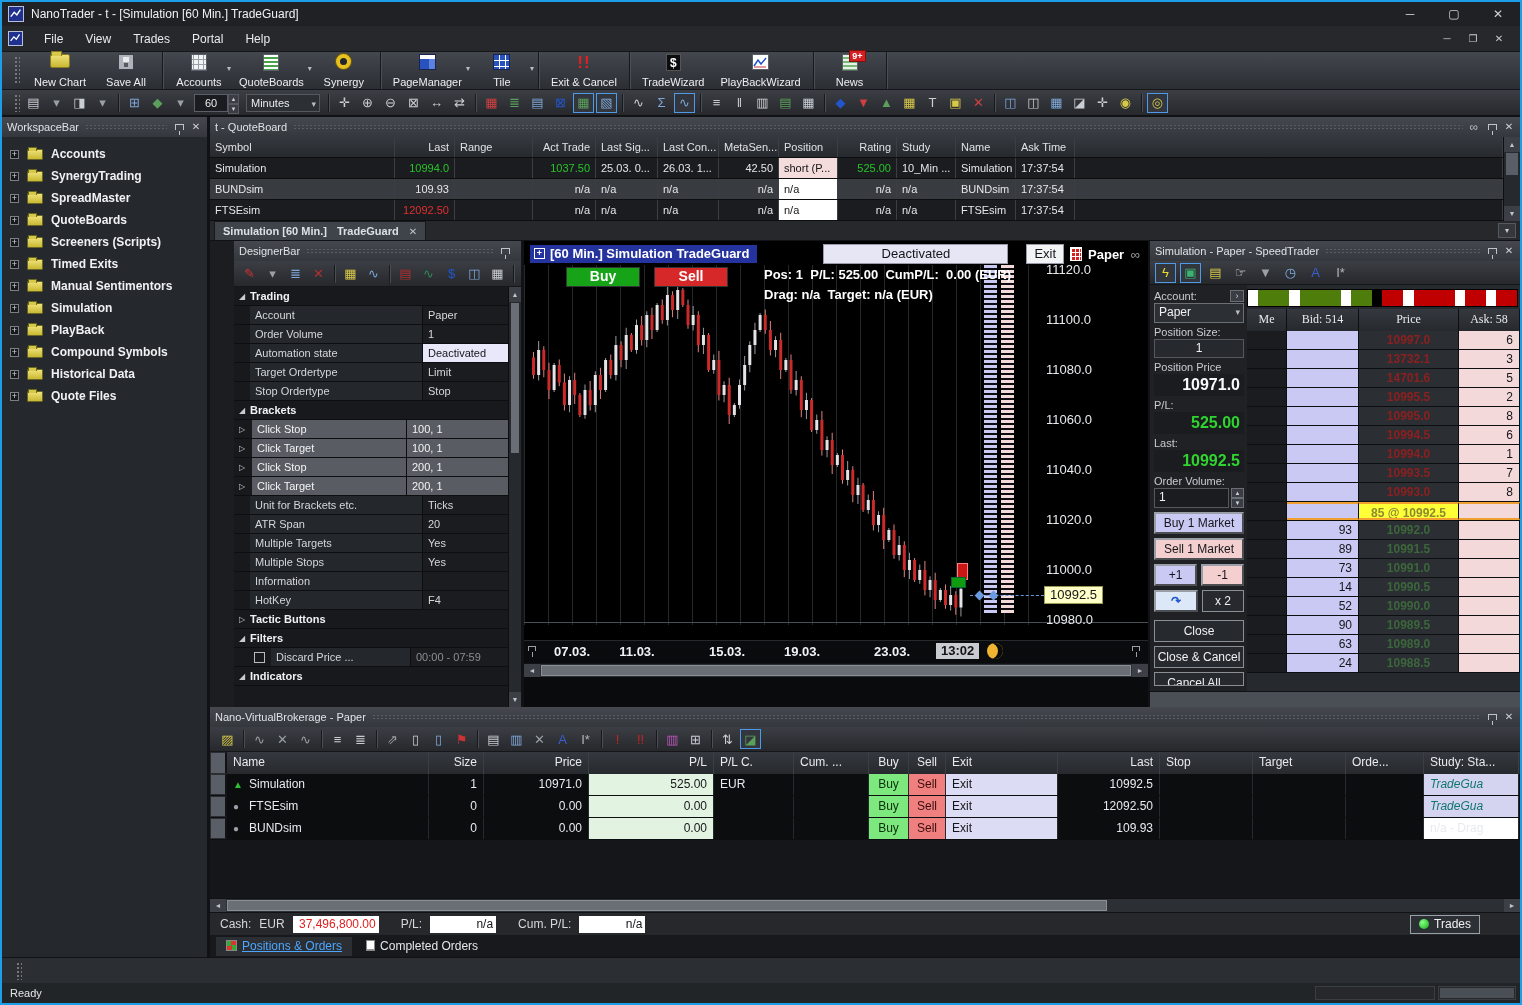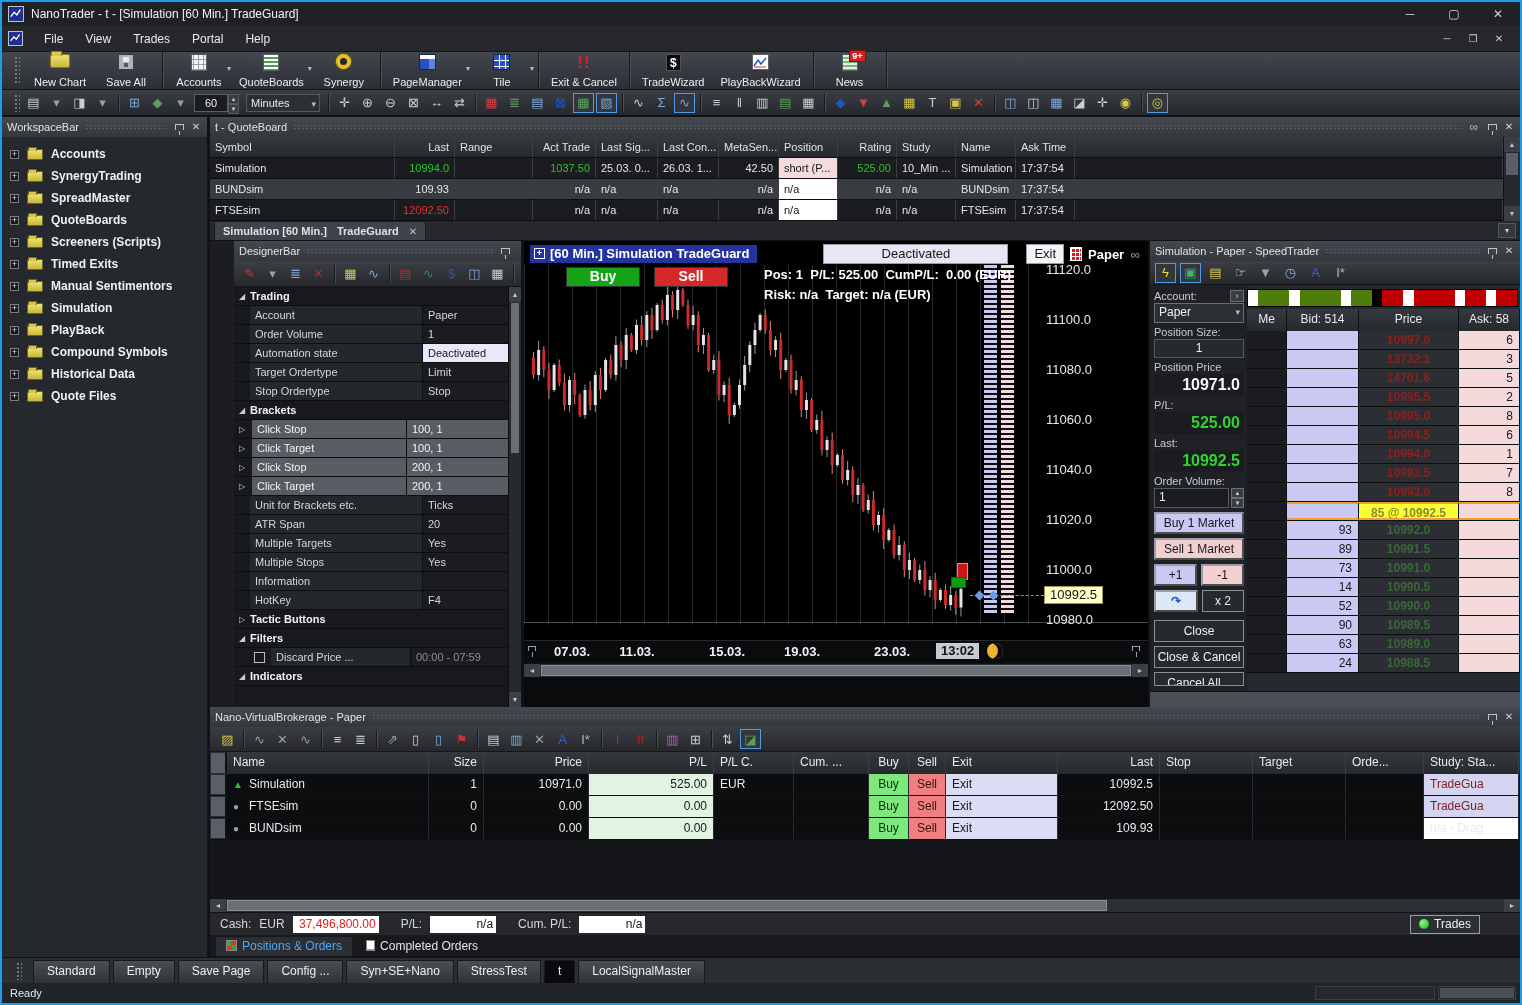--- a/index.html
+++ b/index.html
@@ -184,21 +184,21 @@
   .sbtn.pink { background:#f3cfcf; }
   .sbtn.dark { background:#26292d; color:#f0f1f4; border:1px solid #8a8e95; line-height:20px;}
   .sbtnrow { display:flex; gap:4px; }
   .sbtnrow .sbtn { flex:1; }
   .loopbtn { background:#dce8f8; }
   .loopbtn span { color:#2255cc; font-weight:bold; }
   .strip { height:18px; margin:2px 2px 2px 0; display:flex; border:1px solid #000;}
   .strip div { flex:1; }
   .ladder { flex:1; display:flex; flex-direction:column; min-width:0; padding-top:2px;}
   .lhead { height:22px; display:flex; flex:none; }
-  .lhead div { background:linear-gradient(#35383e,#26292d); border-right:1px solid #0d0e10; color:#e8eaee; font-size:12px; text-align:center; line-height:21px; }
+  .lhead div { background:linear-gradient(#35383e,#26292d); border-right:1px solid #0d0e10; color:#e8eaee; font-size:12px; text-align:center; line-height:21px;font-family:Liberation Serif, serif; }
   .lrow { height:19px; display:flex; flex:none; border-bottom:1px solid #0d0e10;}
   .lc { border-right:1px solid #0d0e10; font-size:11px; line-height:18px; overflow:hidden;}
   .lc.me { width:40px; flex:none; background:#1a1c20;}
   .lc.bid { width:72px; flex:none; background:#c9c9f3; color:#15151a; text-align:right; padding-right:6px; font-size:12px;}
   .lc.price { width:100px; flex:none; background:#2b2e33; text-align:center; font-weight:bold; font-size:12px;}
   .lc.ask { flex:1; background:#f3d9d9; color:#15151a; text-align:right; padding-right:6px; font-size:12px;}
   .askp { color:#8b2020; } .bidp { color:#3c663c; }
   .lrow.cur .lc.bid, .lrow.cur .lc.price, .lrow.cur .lc.ask { border-top:2px solid #f0a030; border-bottom:2px solid #f0a030; }
   .lrow.cur .lc.price { background:#ffff38; color:#8a8a30; font-weight:bold;}
   .sbottom { height:16px; flex:none; background:#4a4e55; border-top:1px solid #101215;}
@@ -211,33 +211,33 @@
   .brow { height:22px; flex:none; display:flex; border-bottom:1px solid #0d0e10; background:#0c0d0f;}
   .bc { border-right:1px solid #26292d; font-size:12px; padding:0 6px; line-height:21px; flex:none; overflow:hidden; white-space:nowrap; color:#e8eaee;}
   .bsel { width:17px; flex:none; background:#5a5e66; border:1px solid #2a2d31; border-right:2px solid #101215;}
   .nameic { display:inline-block; width:10px; margin-right:6px; }
   .up-tri { color:#2fbf2f; font-size:10px;}
   .dot-ic { color:#9aa0a8; font-size:10px;}
   .bg-lgreen { background:#e2f3e2; color:#15151a; }
   .bg-buy { background:#7de87d; color:#0c300c; text-align:center;}
   .bg-sell { background:#f08080; color:#3a0c0c; text-align:center;}
   .bg-exit { background:#dcdcf4; color:#15151a;}
-  .bg-lav { background:#d4d4f0; color:#7f1d1d;}
+  .bg-lav { background:#d4d4f0; color:#0f766e;font-style:italic;}
   .bfill { flex:1; background:#141619; }
   .bhscroll { height:14px; flex:none; background:#2c2f34; display:flex; border-top:1px solid #101215;}
   .bfooter { height:23px; flex:none; background:#26282c; display:flex; align-items:center; padding-left:10px; gap:8px; border-top:1px solid #101215;}
   .flabel { color:#d4d7db; font-size:12px; }
   .fbox { height:17px; background:#fff; color:#15151a; font-size:12px; display:flex; align-items:center; justify-content:flex-end; padding:0 3px; overflow:hidden;}
   .fcash { width:86px; color:#e02020; }
   .fna { width:66px; }
   .tradesbtn { margin-left:auto; margin-right:40px; border:1px solid #9aa0a8; background:#2c2f34; color:#f0f1f4; display:flex; align-items:center; gap:5px; padding:1px 8px 2px; font-size:12px;}
   .gdot { width:10px; height:10px; border-radius:50%; background:radial-gradient(circle at 35% 35%, #8f8, #1a1); }
   .btabs { height:22px; flex:none; background:#17191d; display:flex; align-items:center; padding-left:6px; gap:4px;}
   .btab { display:flex; align-items:center; gap:5px; padding:2px 10px 3px; font-size:12px; color:#e4e6ea;}
-  .btab.active { background:#2b2e33; color:#4da6ff; }
+  .btab.active { background:#2b2e33; color:#4da6ff;text-decoration:underline; }
   .tabic1 { width:11px; height:11px; background:conic-gradient(#d33 0 25%, #3a3 0 50%, #d33 0 75%, #3a3 0); border:1px solid #888;}
   .tabic2 { width:9px; height:11px; background:#fff; border:1px solid #888; box-shadow:inset 0 2px 0 #fff, inset 0 -1px 0 #999;}
 
   
   .pagetabs { height:26px; flex:none; background:#2b2e33; display:flex; align-items:flex-end; padding-left:14px; gap:3px; border-top:1px solid #101215;}
   .ptab { height:23px; background:linear-gradient(#4a4e55,#303338); border:1px solid #17191d; border-bottom:none; border-radius:2px 2px 0 0; color:#eceef2; font-size:12px; padding:3px 13px 0; }
   .ptab.active { background:#0a0a0c; }
   .pgrip { width:6px; height:18px; margin-right:8px; background:radial-gradient(#777 1px, transparent 1.3px); background-size:4px 4px; align-self:center;}
   .statusbar { height:20px; flex:none; background:#222528; display:flex; align-items:center; padding:0 4px 0 8px; color:#e4e6ea; font-size:11px;}
   .sbright { margin-left:auto; display:flex; gap:3px; align-items:center;}
@@ -913,21 +913,21 @@
                 <div class="mk-green"></div>
                 <div class="curline"></div>
                 <div class="diam" style="left:452px"></div>
                 <div class="diam" style="left:466px"></div>
                 <div class="curlabel">10992.5</div>
                 <div class="overlaybtns">
                   <div class="obtn obuy">Buy</div>
                   <div class="obtn osell">Sell</div>
                 </div>
                 <div class="posline">Pos: 1  P/L: 525.00  CumP/L:  0.00 (EUR)</div>
-                <div class="riskline">Risk: n/a  Target: n/a (EUR)</div>
+                <div class="riskline">Drag: n/a  Target: n/a (EUR)</div>
                 <div id="yticks">
                     <div class="ytick" style="top: -3px;">11120.0</div>
                     <div class="ytick" style="top: 47px;">11100.0</div>
                     <div class="ytick" style="top: 97px;">11080.0</div>
                     <div class="ytick" style="top: 147px;">11060.0</div>
                     <div class="ytick" style="top: 197px;">11040.0</div>
                     <div class="ytick" style="top: 247px;">11020.0</div>
                     <div class="ytick" style="top: 297px;">11000.0</div>
                     <div class="ytick" style="top: 347px;">10980.0</div>
                   </div>
@@ -1306,30 +1306,20 @@
               <span>Completed Orders</span>
             </div>
           </div>
       </div>
 
     </div>
   </div>
 
   <div class="pagetabs">
     <div class="pgrip"></div>
-    <div id="page-tabs" style="display:flex;gap:3px;align-items:flex-end">
-        <div class="ptab">Standard</div>
-        <div class="ptab">Empty</div>
-        <div class="ptab">Save Page</div>
-        <div class="ptab">Config ...</div>
-        <div class="ptab">Syn+SE+Nano</div>
-        <div class="ptab">StressTest</div>
-        <div class="ptab active">t</div>
-        <div class="ptab">LocalSignalMaster</div>
-      </div>
   </div>
 
   <div class="statusbar">
     <span>Ready</span>
     <div class="sbright">
       <div class="sbcell" style="width:120px"></div>
       <div class="sbcell sbthumbbox">
           <i></i>
         </div>
     </div>

